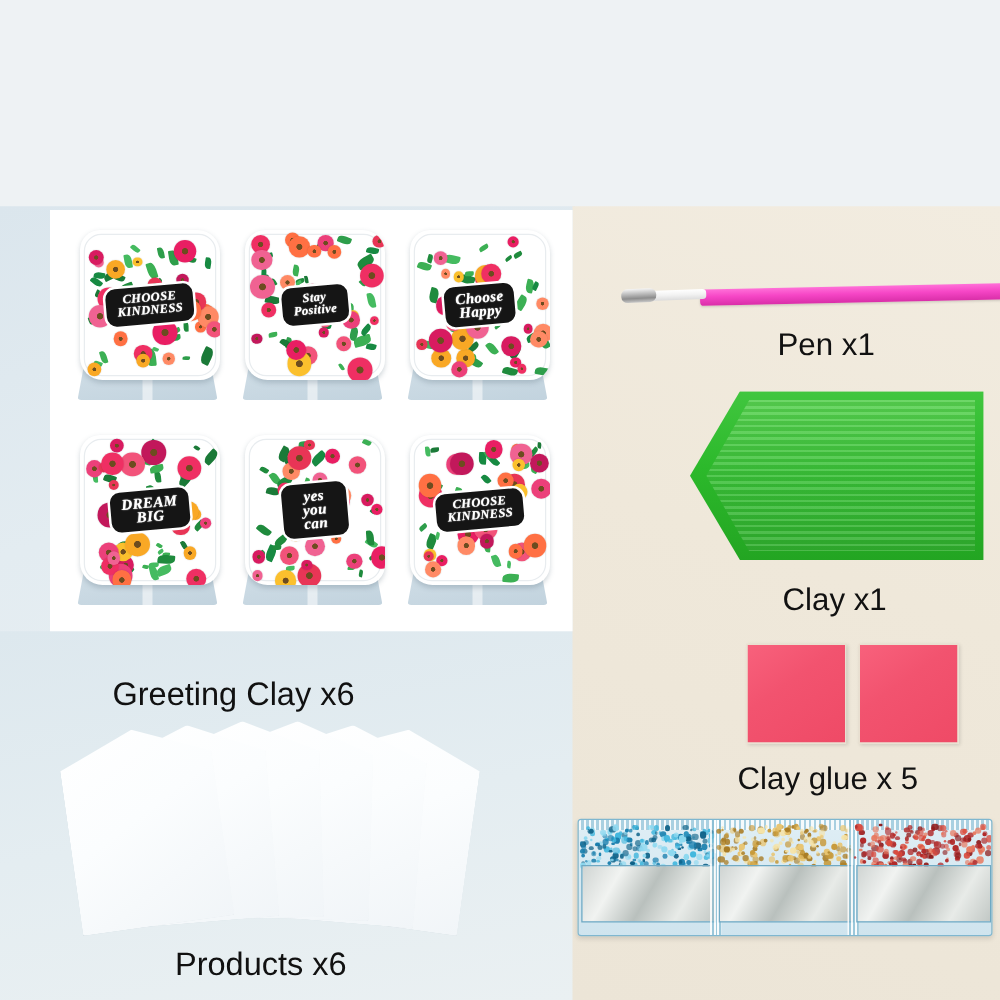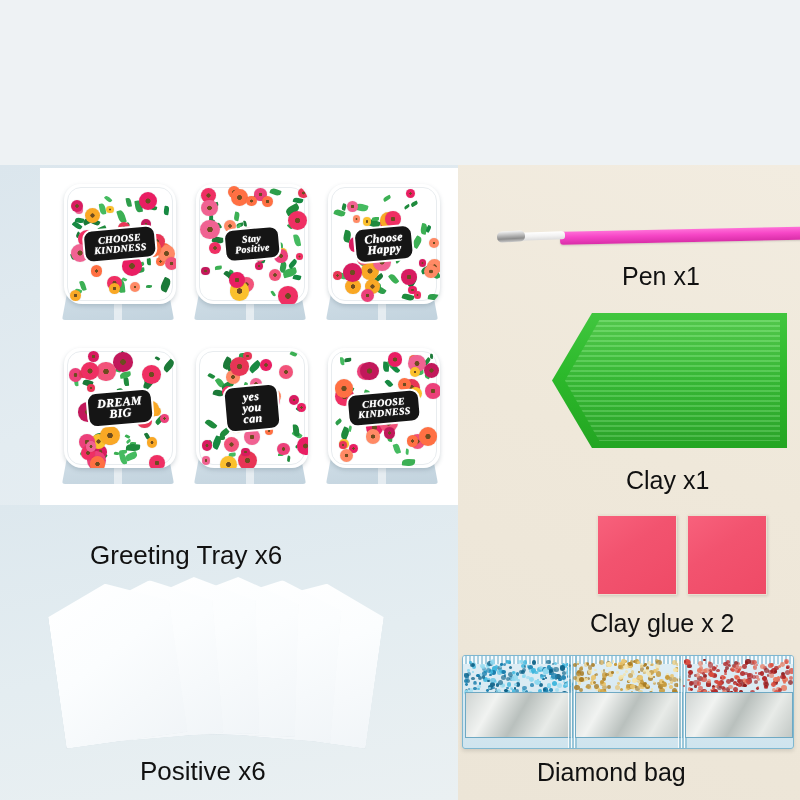--- a/index.html
+++ b/index.html
@@ -567,35 +567,35 @@
     </div>
 
   <div class="env-wrap" id="envWrap">
       <div class="env" style="left: 0px; top: 7.5px; transform: rotate(-8deg); z-index: 6;"></div>
       <div class="env" style="left: 40px; top: 4.5px; transform: rotate(-4.8deg); z-index: 5;"></div>
       <div class="env" style="left: 80px; top: 1.5px; transform: rotate(-1.6deg); z-index: 4;"></div>
       <div class="env" style="left: 120px; top: 1.5px; transform: rotate(1.6deg); z-index: 3;"></div>
       <div class="env" style="left: 160px; top: 4.5px; transform: rotate(4.8deg); z-index: 2;"></div>
       <div class="env" style="left: 200px; top: 7.5px; transform: rotate(8deg); z-index: 1;"></div>
     </div>
-  <div class="label label-greeting">Greeting Tray x6</div>
-  <div class="label label-envelope">Positive x6</div>
+  <div class="label label-greeting">Greeting Clay x6</div>
+  <div class="label label-envelope">Products x6</div>
 
   <div class="pen-body"></div>
   <div class="pen-ferrule"></div>
   <div class="pen-tip"></div>
   <div class="label label-pen">Pen  x1</div>
 
   <div class="tray"></div>
   <div class="tray-inner"></div>
   <div class="label label-tray">Clay  x1</div>
 
   <div class="glue a"></div>
   <div class="glue b"></div>
-  <div class="label label-glue">Clay glue  x 2</div>
+  <div class="label label-glue">Clay glue  x 5</div>
 
   <div class="dbag" id="dbag">
       <div class="dpouch" style="left: 0px; width: 110px;">
         <div class="dzip"></div>
         <div class="dgems">
           <div style="position: absolute; width: 3.61031px; height: 3.61031px; left: 65.9978px; top: 6.66145px; background: rgb(63, 182, 221); border-radius: 50%; opacity: 0.66;"></div>
           <div style="position: absolute; width: 2.09002px; height: 2.09002px; left: 82.2763px; top: 18.2506px; background: rgb(14, 98, 136); border-radius: 50%; opacity: 0.99;"></div>
           <div style="position: absolute; width: 3.04657px; height: 3.04657px; left: 16.0831px; top: 13.7328px; background: rgb(143, 217, 240); border-radius: 50%; opacity: 0.72;"></div>
           <div style="position: absolute; width: 3.95776px; height: 3.95776px; left: 32.6343px; top: 22.8364px; background: rgb(143, 217, 240); border-radius: 50%; opacity: 0.78;"></div>
           <div style="position: absolute; width: 4.96802px; height: 4.96802px; left: 45.8865px; top: 17.2156px; background: rgb(26, 127, 174); border-radius: 50%; opacity: 0.62;"></div>
@@ -1175,15 +1175,14 @@
           <div style="position: absolute; width: 5.04827px; height: 5.04827px; left: 80.5292px; top: 8.57915px; background: rgb(142, 28, 28); border-radius: 50%; opacity: 0.67;"></div>
           <div style="position: absolute; width: 3.87242px; height: 3.87242px; left: 87.32px; top: 4.26708px; background: rgb(217, 74, 60); border-radius: 50%; opacity: 0.74;"></div>
           <div style="position: absolute; width: 2.24009px; height: 2.24009px; left: 54.8244px; top: 25.3295px; background: rgb(217, 74, 60); border-radius: 50%; opacity: 0.64;"></div>
           <div style="position: absolute; width: 4.02906px; height: 4.02906px; left: 54.036px; top: 19.717px; background: rgb(176, 40, 40); border-radius: 50%; opacity: 0.94;"></div>
           <div style="position: absolute; width: 3.78377px; height: 3.78377px; left: 81.3562px; top: 26.6395px; background: rgb(176, 40, 40); border-radius: 50%; opacity: 0.61;"></div>
           <div style="position: absolute; width: 5.11532px; height: 5.11532px; left: 105.705px; top: 9.45501px; background: rgb(217, 74, 60); border-radius: 50%; opacity: 0.78;"></div>
         </div>
         <div class="dfoil"></div>
       </div>
     </div>
-  <div class="label label-diamond">Diamond bag</div>
 
 </div>
 
 </body></html>

